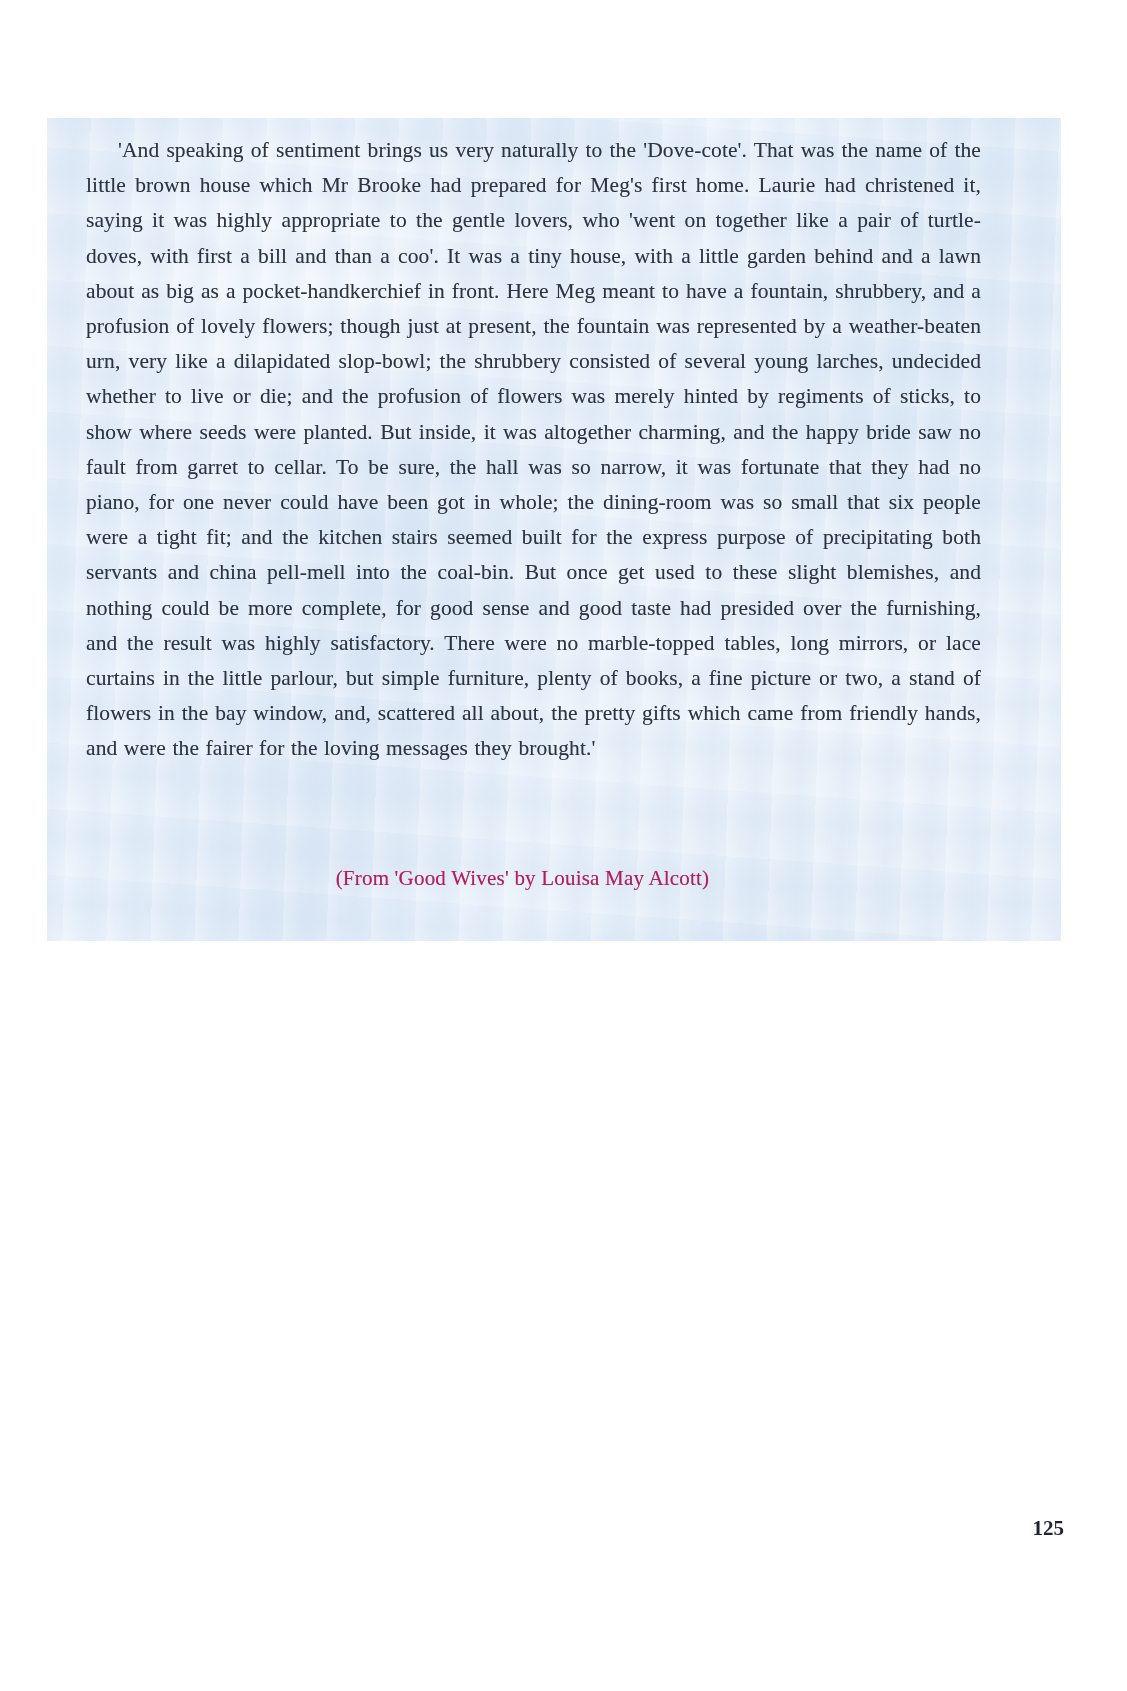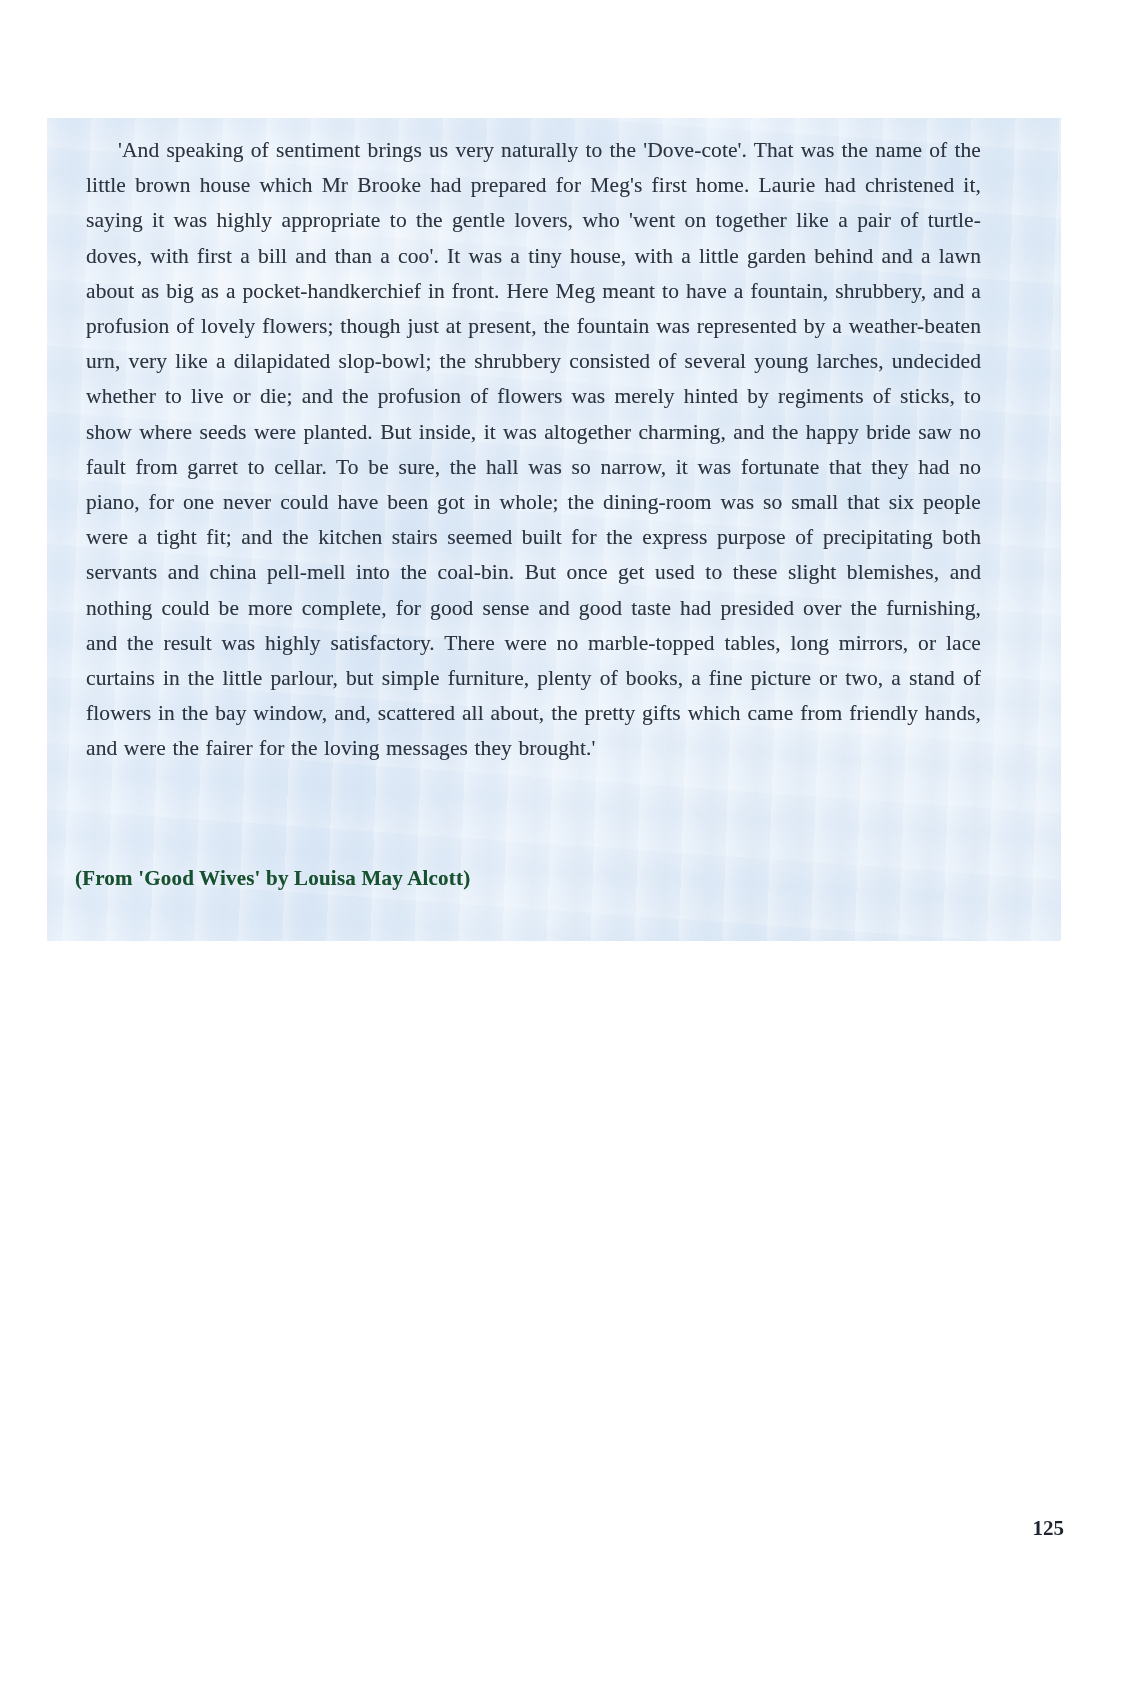--- a/index.html
+++ b/index.html
@@ -71,24 +71,24 @@
     word-spacing: 1px;
     
     text-shadow: 0 0 0.5px rgba(60,70,85,0.35);
   }
 
   #attribution {
     position: absolute;
     left: 75px;
     top: 866px;
     width: 895px;
-    text-align: left;
+    text-align: center;
     font-size: 21px;
-    font-weight: bold;
-    color: #14532d;
+    font-weight: normal;
+    color: #be185d;
     letter-spacing: 0.2px;
     text-shadow: 0 0 0.5px rgba(70,40,55,0.4);
   }
 
   #page-number {
     position: absolute;
     right: 63px;
     top: 1516px;
     font-size: 21px;
     font-weight: bold;

